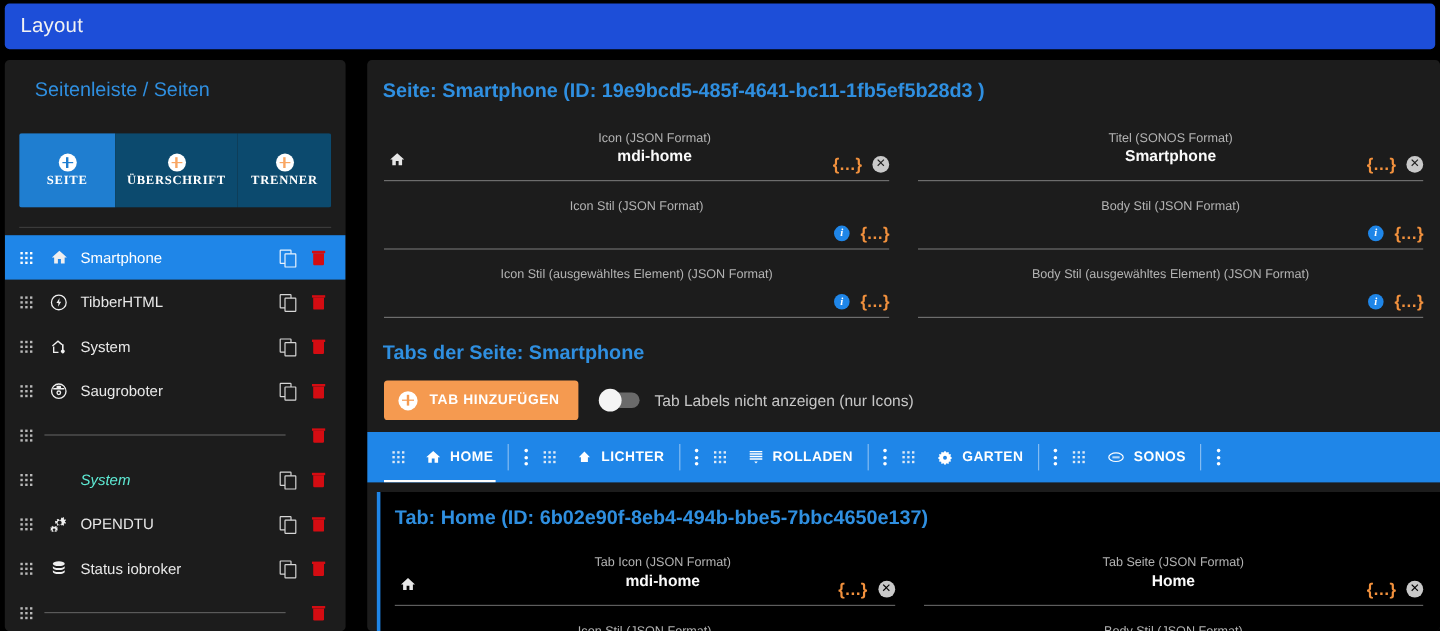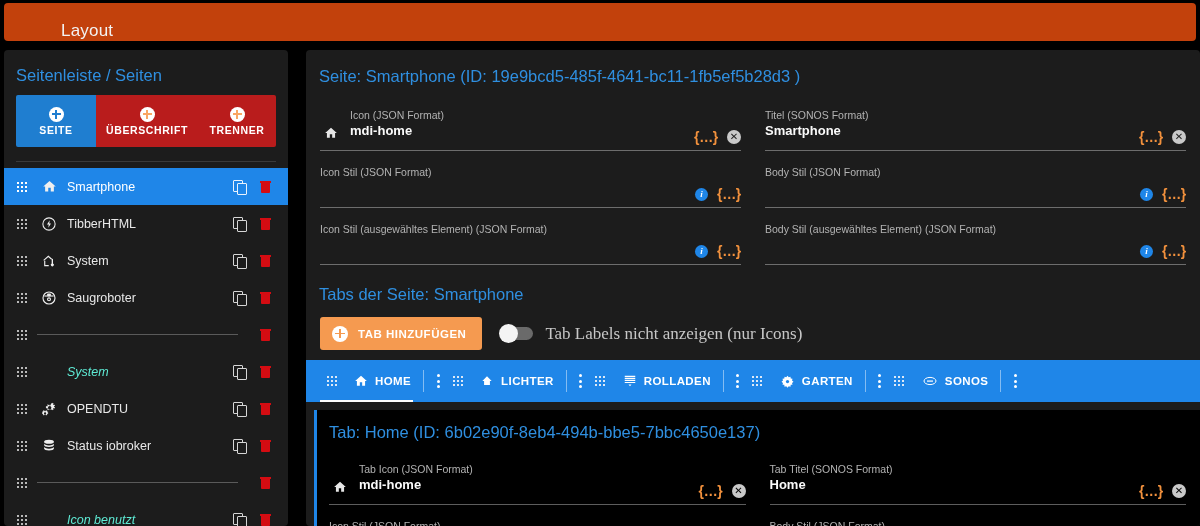--- a/index.html
+++ b/index.html
@@ -7,47 +7,47 @@
     width: 1200px; height: 526px;
     background: #000;
     font-family: "Liberation Sans", sans-serif;
     overflow: hidden;
   }
   .app { position: relative; width: 1200px; height: 526px; background: #000; }
 
   
   .topbar {
     position: absolute; left: 4px; top: 3px; width: 1192px; height: 38px;
-    background: #c2410c; border-radius: 4px;
-    display: flex; align-items: flex-end; padding-left: 44px;
+    background: #1d4ed8; border-radius: 4px;
+    display: flex; align-items: center;
   }
   .topbar-title { color: #f2f2f2; font-size: 17px; padding-left: 13px; letter-spacing: .2px; }
 
   
   .cols { position: absolute; left: 0; top: 50px; width: 1200px; height: 476px; display: flex; }
   .left-card {
     margin-left: 4px; width: 284px; background: #1c1c1c; border-radius: 4px;
     overflow: hidden; position: relative;
   }
   .right-card {
     margin-left: 18px; width: 894px; background: #1c1c1c; border-radius: 4px;
     overflow: hidden; position: relative;
   }
 
   
   .panel-title {
-    color: #2f8fe0; font-size: 16.5px; padding: 16px 0 10px 12px; font-weight: 400;
-  }
-  .btn-row { margin: 0 12px; display: flex; height: 52px; border-radius: 2px; overflow: hidden; }
+    color: #2f8fe0; font-size: 16.5px; padding: 16px 0 10px 25px; font-weight: 400;
+  }
+  .btn-row { margin: 16px 12px; display: flex; height: 62px; border-radius: 2px; overflow: hidden; font-family: Liberation Serif, serif; }
   .btn-seg {
     flex: 0 0 auto; display: flex; flex-direction: column; align-items: center; justify-content: center;
     color: #fff; font-size: 10.5px; font-weight: 700; letter-spacing: .6px; gap: 2px;
   }
   .btn-seg.blue { background: #1f7ed0; width: 80px; }
-  .btn-seg.orange { background: #b91c1c; color: #fff; }
+  .btn-seg.orange { background: #0c4a6e; color: #fff; }
   .btn-seg.w1 { width: 102px; }
   .btn-seg.w2 { width: 78px; }
   .plus {
     width: 15px; height: 15px; border-radius: 50%; background: #fff;
     position: relative; display: inline-block;
   }
   .btn-seg.blue .plus { background: #fff; }
   .plus::before, .plus::after {
     content: ""; position: absolute; background: #1f7ed0;
   }
@@ -94,24 +94,24 @@
   .icn-trash::before {
     content: ""; position: absolute; left: 1px; top: 2.5px; width: 9px; height: 10.5px;
     background: #d40c12; border-radius: 0 0 1px 1px;
   }
   .icn-trash::after {
     content: ""; position: absolute; left: 0; top: 0.5px; width: 11px; height: 2px;
     background: #d40c12;
   }
 
   
-  .sec-title { color: #2f8fe0; font-size: 16.5px; padding: 17px 0 4px 13px; }
+  .sec-title { color: #2f8fe0; font-size: 16.5px; padding: 17px 0 4px 13px; font-weight: bold; }
   .sec-title.sub { padding-top: 20px; }
   .fields { display: flex; padding: 4px 14px 0 14px; gap: 24px; }
-  .fcol { flex: 1 1 50%; min-width: 0; }
+  .fcol { flex: 1 1 50%; min-width: 0; text-align: center; }
   .field {
     position: relative; padding: 0 0 6px 0; margin-top: 11px;
     border-bottom: 1px solid #6d6d6d; min-height: 46px;
   }
   .field.withicon { padding-left: 30px; }
   .field-leadicon {
     position: absolute; left: 4px; bottom: 10px; color: #e6e6e6;
     display: flex; align-items: center;
   }
   .flabel { color: #b3b3b3; font-size: 10.5px; display: block; padding-top: 4px; }
@@ -143,21 +143,21 @@
   .btn-add .plus::before { left: 3.2px; top: 7.1px; width: 9.6px; height: 1.9px; }
   .btn-add .plus::after { top: 3.2px; left: 7.1px; height: 9.6px; width: 1.9px; }
   .switch-wrap { display: flex; align-items: center; gap: 12px; }
   .switch {
     width: 33px; height: 13px; border-radius: 7px; background: #6a6a6a; position: relative;
   }
   .switch .knob {
     position: absolute; left: -1px; top: -3px; width: 19px; height: 19px;
     border-radius: 50%; background: #f4f4f4;
   }
-  .switch-label { color: #c7c7c7; font-size: 17px; font-family: Liberation Serif, serif; }
+  .switch-label { color: #c7c7c7; font-size: 13px; }
 
   
   .tabbar {
     background: #1f86e8; height: 42px; display: flex; align-items: center;
     padding-left: 14px; position: relative; overflow: hidden;
   }
   .tab-item { display: flex; align-items: center; gap: 7px; padding: 0 6px; height: 42px; position: relative; }
   .tab-item .grip i { background: #dce9f7; }
   .tab-text { color: #fff; font-size: 11.5px; font-weight: 700; letter-spacing: .4px; }
   .tab-icon { color: #fff; display: flex; align-items: center; }
@@ -707,21 +707,21 @@
             <div class="field">
               <span class="flabel">Icon Stil (JSON Format)</span>
               <span class="fvalue empty"></span>
               
             </div>
 
           </div>
           <div class="fcol">
 
             <div class="field">
-              <span class="flabel">Tab Titel (SONOS Format)</span>
+              <span class="flabel">Tab Seite (JSON Format)</span>
               <span class="fvalue">Home</span>
               <span class="fadorn">
                 <span class="ic-json">{…}</span>
                 <span class="ic-clear">✕</span>
               </span>
             </div>
 
             <div class="field">
               <span class="flabel">Body Stil (JSON Format)</span>
               <span class="fvalue empty"></span>

